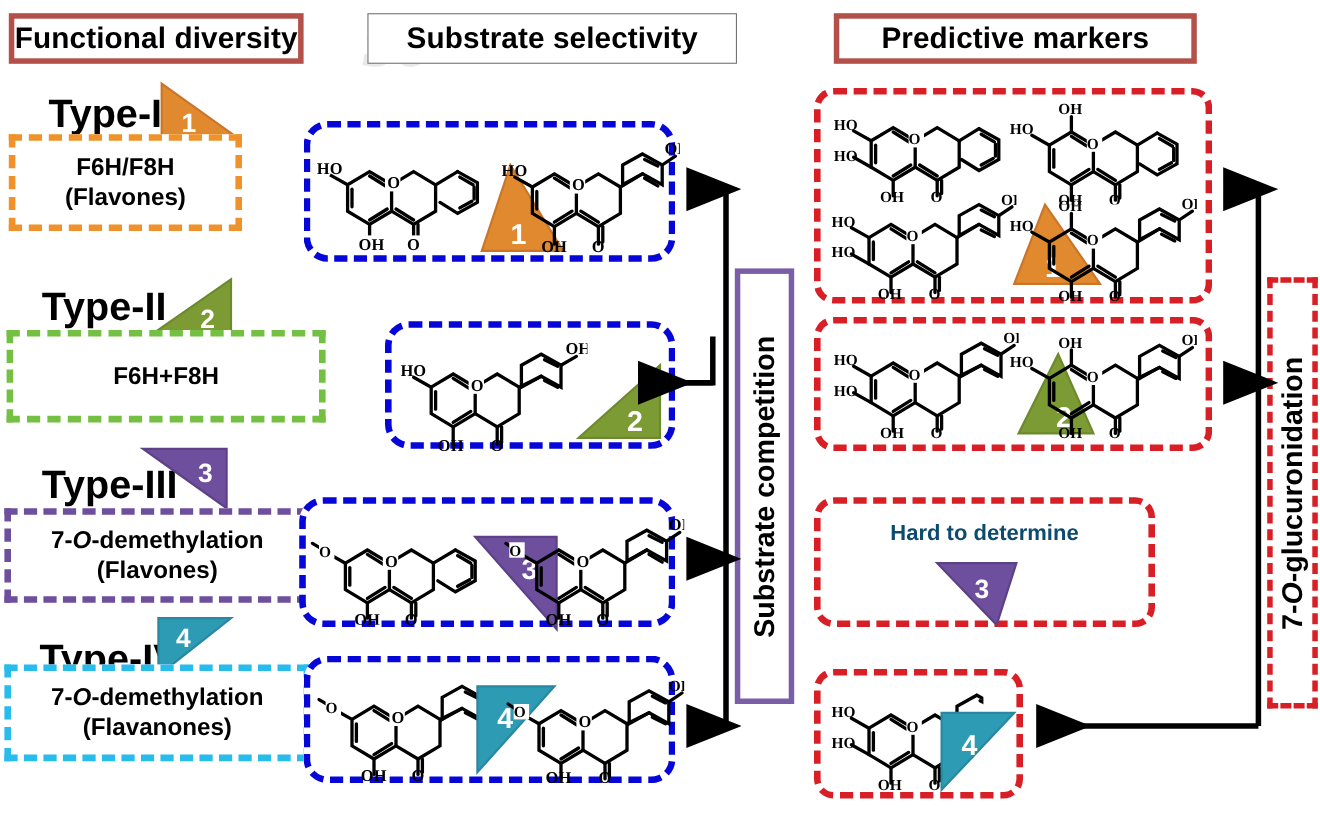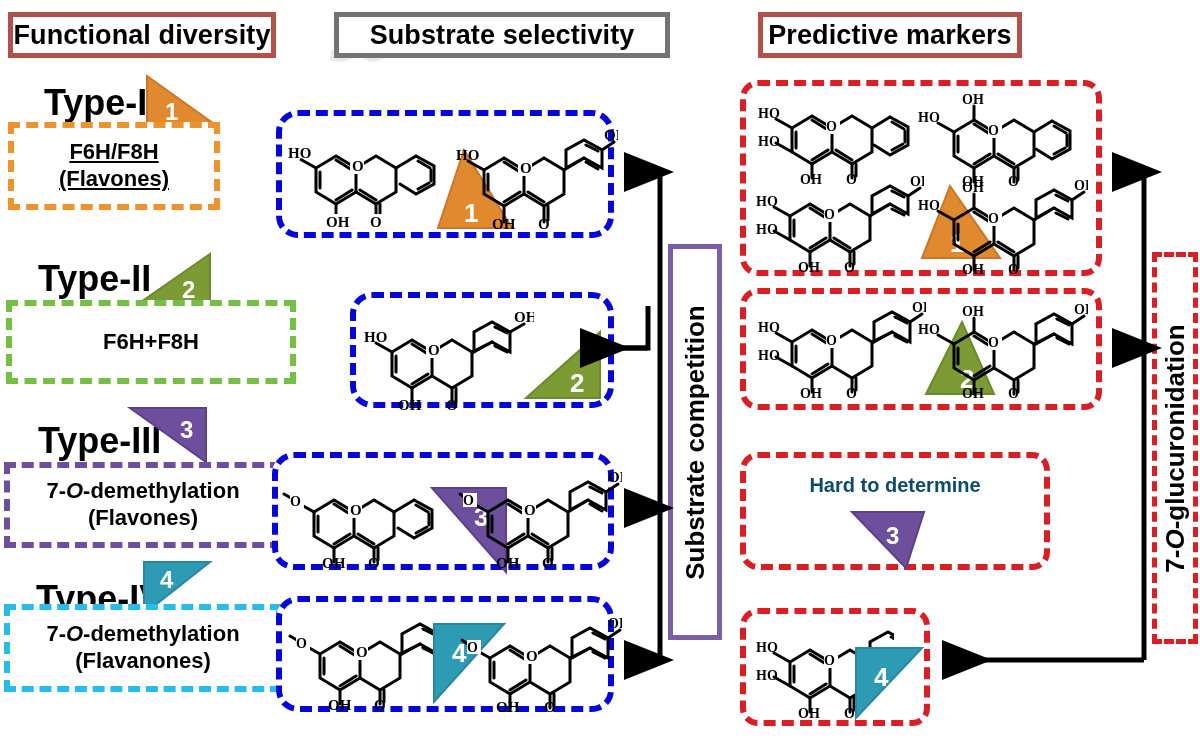--- a/index.html
+++ b/index.html
@@ -6,29 +6,29 @@
   body{width:1200px;height:741px;position:relative;overflow:hidden;
        font-family:"Liberation Sans",sans-serif;}
   #stage{position:absolute;left:0;top:0;width:1200px;height:741px;background:#fff;}
 
   .abs{position:absolute;box-sizing:border-box;}
 
   
   .hdr{display:flex;align-items:center;justify-content:center;background:#fff;
        font-weight:bold;color:#000;letter-spacing:.1px;}
   .hdr-red{border:5px solid #B4504A;}
-  .hdr-blue{border:5px solid #737373;}
+  .hdr-blue{border:1px solid #737373;}
 
   
   .typelabel{font-weight:bold;color:#000;font-size:36px;white-space:nowrap;}
 
   
   .catbox{display:flex;flex-direction:column;align-items:center;justify-content:center;
           background:#fff;font-weight:bold;color:#000;font-size:22px;line-height:1.22;text-align:center;}
-  .d-orange{border:6px dashed #F0922B;text-decoration:underline;}
+  .d-orange{border:6px dashed #F0922B;}
   .d-green{border:6px dashed #74C043;}
   .d-purple{border:6px dashed #6E4F9E;}
   .d-cyan{border:6px dashed #27BCEC;}
   .d-blue{border:6px dashed #0606D8;border-radius:22px;background:#fff;}
   .d-red{border:6px dashed #D81F26;border-radius:18px;background:#fff;}
 
   
   .vbox{display:flex;align-items:center;justify-content:center;background:#fff;
         font-weight:bold;color:#000;font-size:26px;white-space:nowrap;}
   .vbox span{transform:rotate(-90deg);display:block;}
@@ -51,21 +51,21 @@
 <body>
 
 <div id="stage">
 
   <div class="wm">sc</div>
 
   <div class="abs hdr hdr-red" style="left:8px;top:12px;width:268px;height:46px;font-size:27px;">Functional diversity</div>
 
   <div class="abs hdr hdr-blue" style="left:334px;top:12px;width:336px;height:46px;font-size:27px;">Substrate selectivity</div>
 
-  <div class="abs hdr hdr-red" style="left:758px;top:12px;width:264px;height:46px;font-size:27px;">Predictive markers</div>
+  <div class="abs hdr hdr-red" style="left:758px;top:12px;width:330px;height:46px;font-size:27px;">Predictive markers</div>
 
   <div class="abs typelabel" style="left:44px;top:82px;">Type-I</div>
   <svg class="abs tri" style="left:143px;top:72px;" width="78" height="58" viewBox="0 0 78 58">
     <polygon points="4,4 74,54 4,54" fill="#E0892F" stroke="#C9762A" stroke-width="2"></polygon>
     <text x="22" y="48" font-size="24">1</text>
   </svg>
   <div class="abs catbox d-orange" style="left:8px;top:122px;width:212px;height:88px;">
     <div>F6H/F8H</div>
     <div>(Flavones)</div>
   </div>

